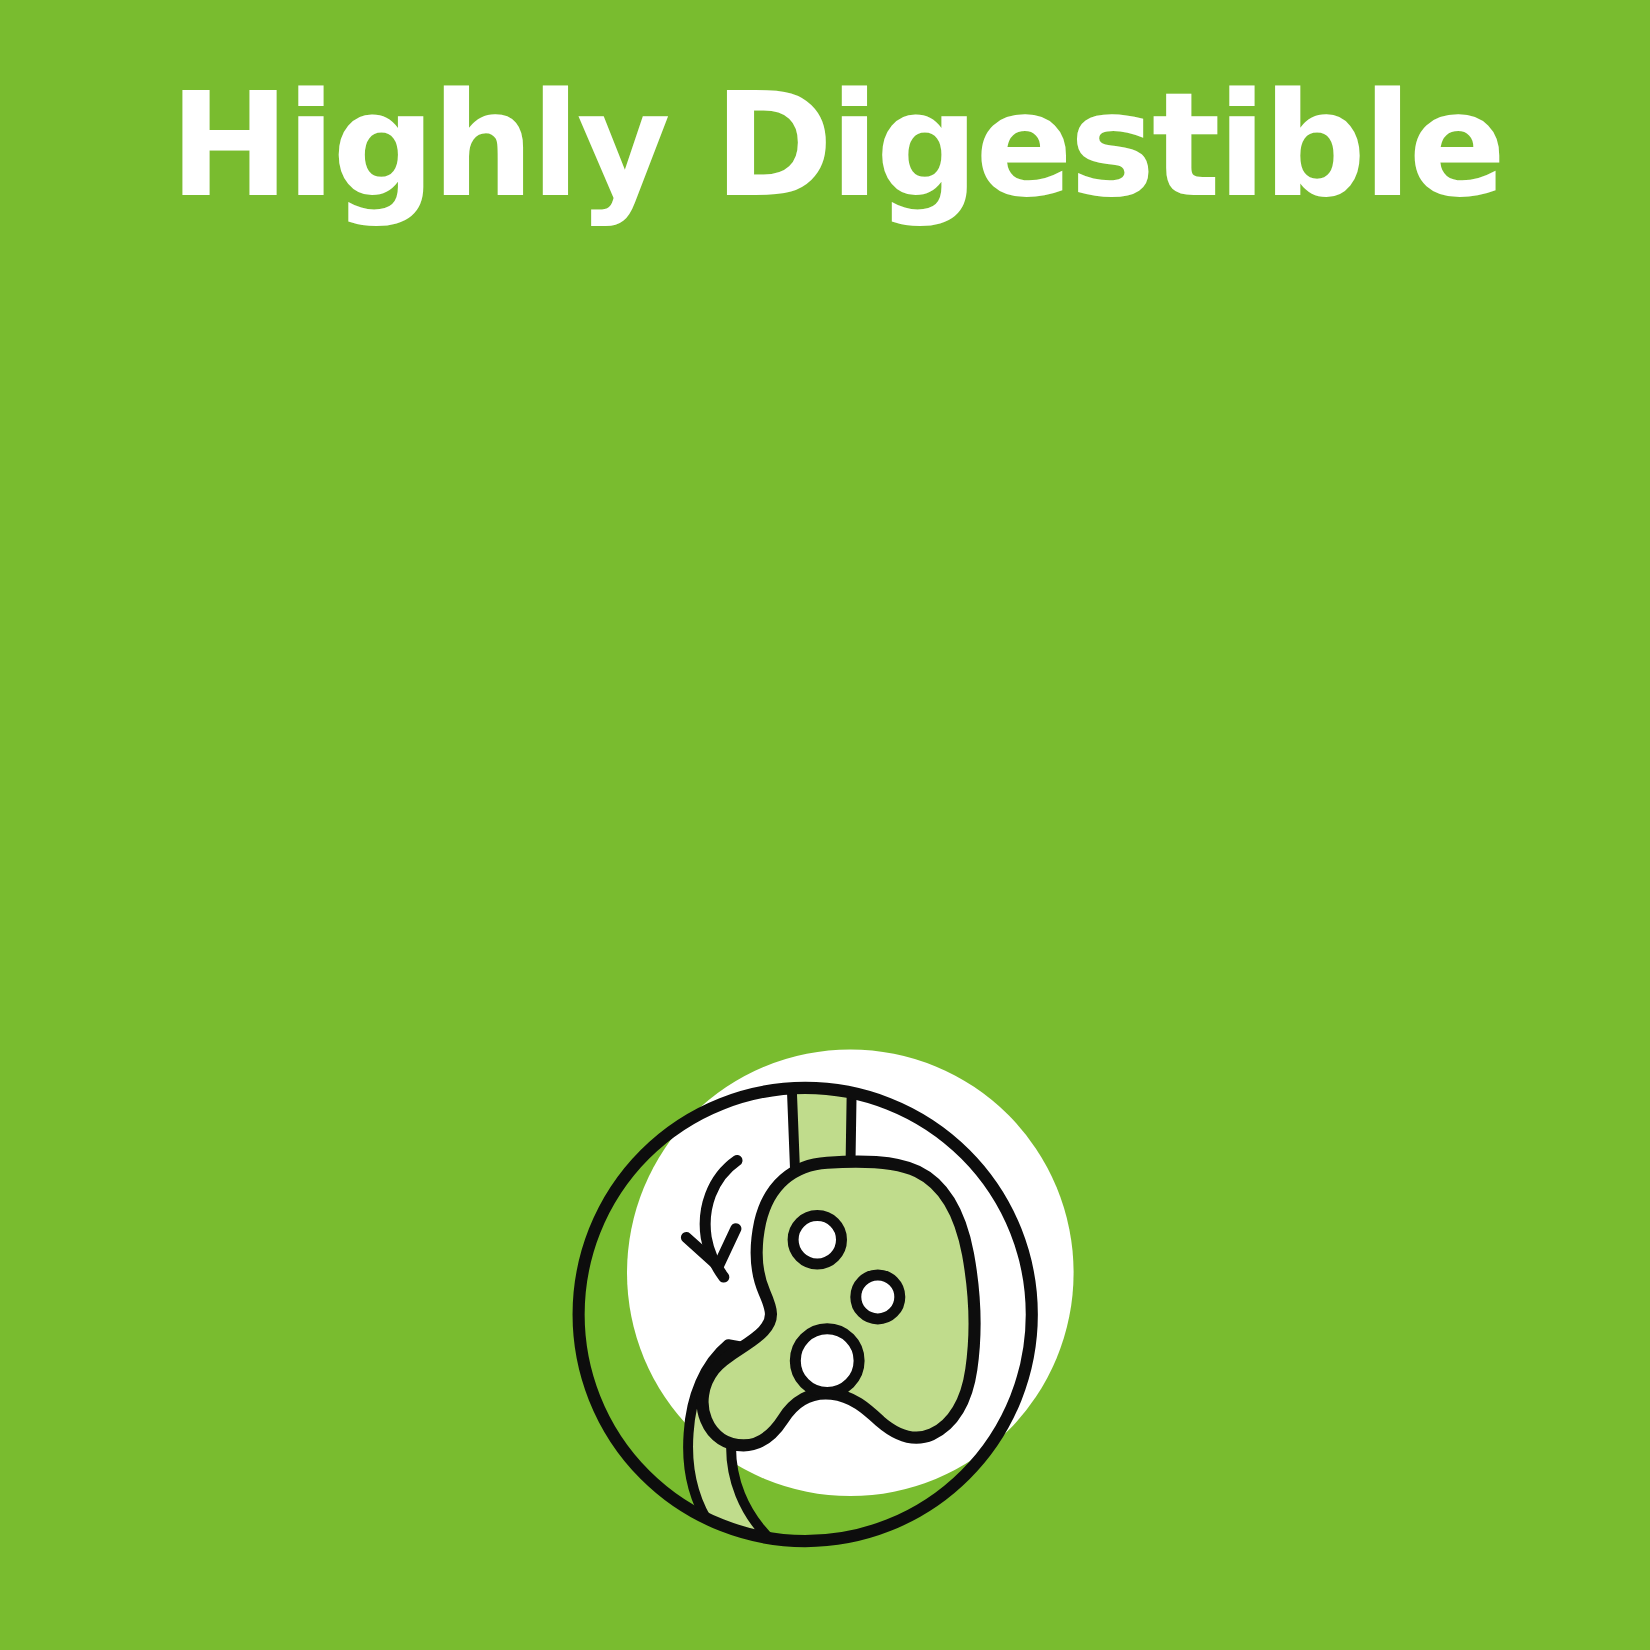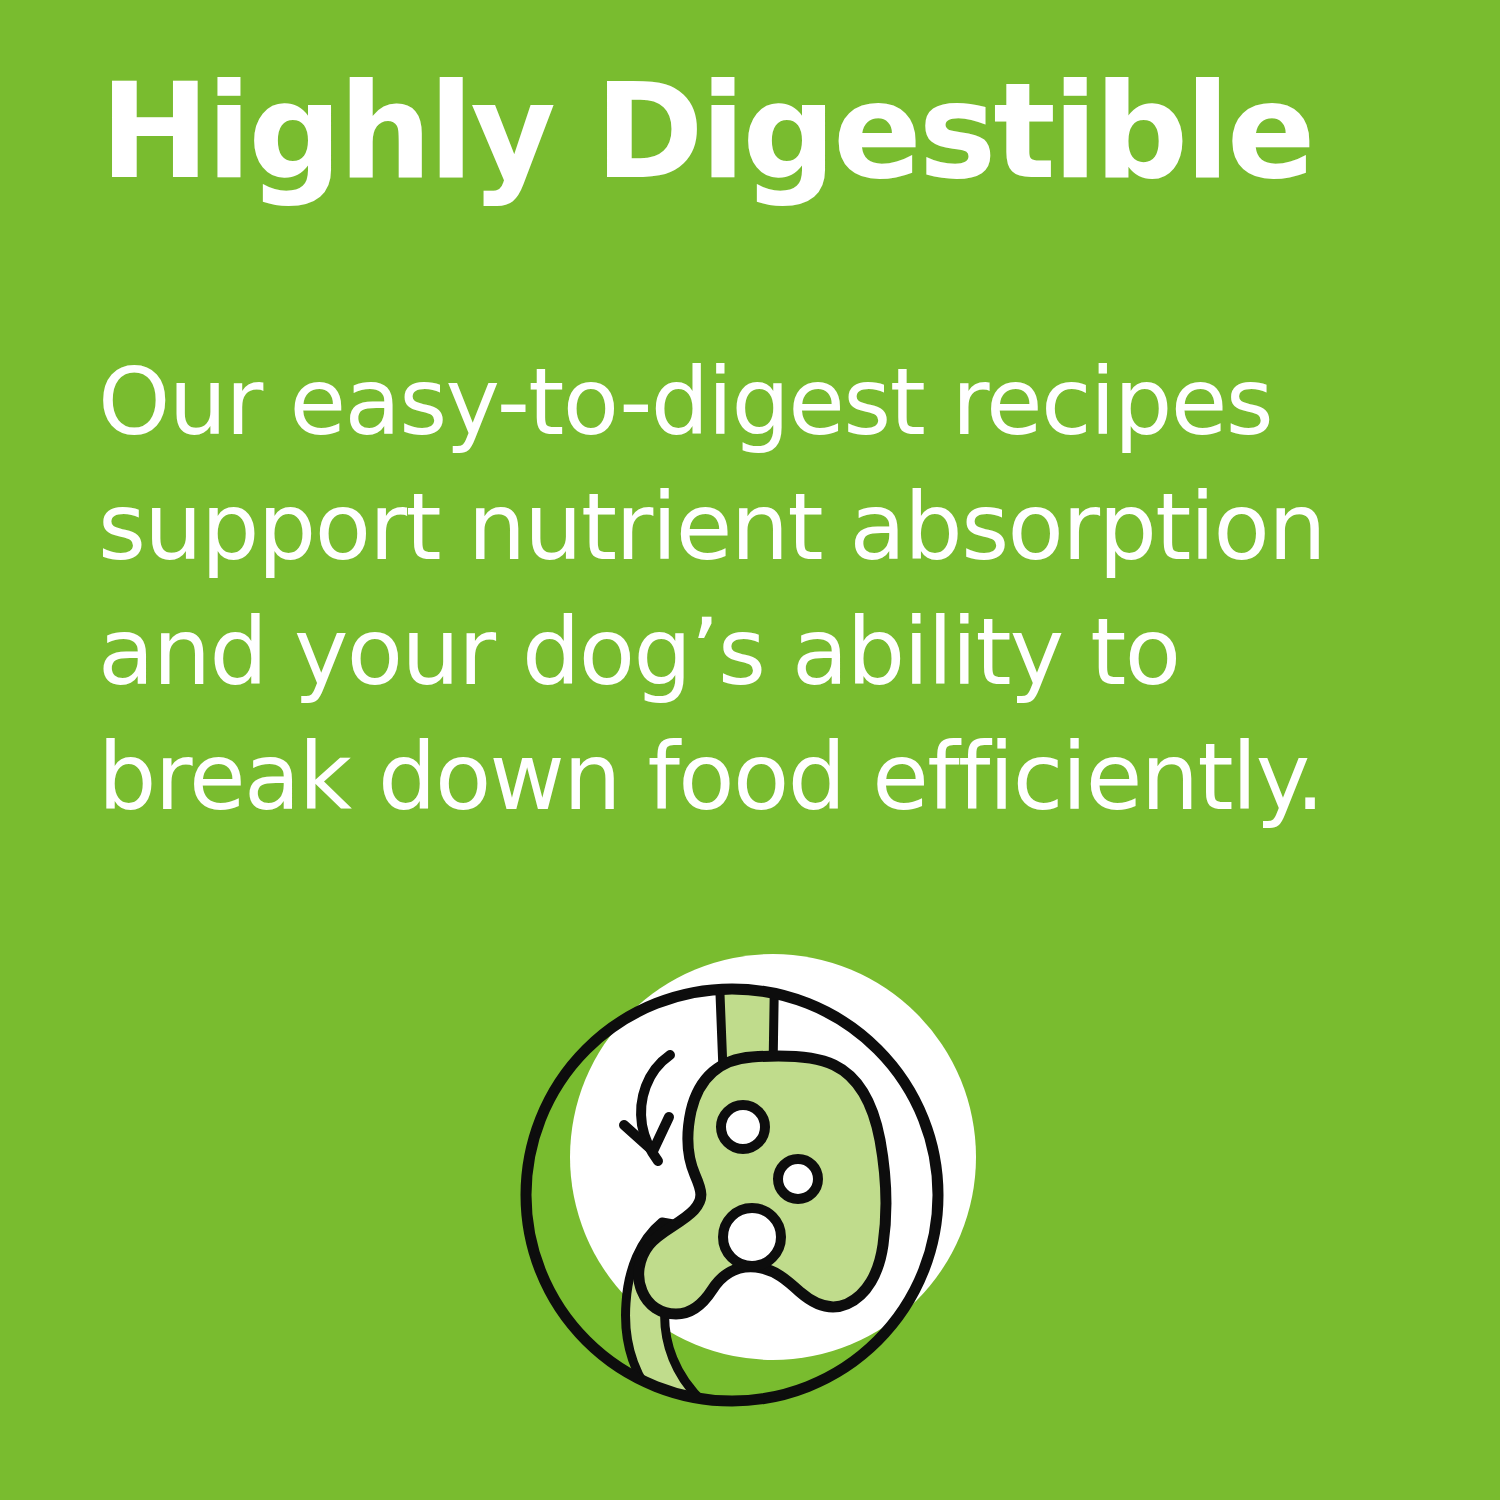--- a/index.html
+++ b/index.html
@@ -68,28 +68,22 @@
     display: block;
     width: 520px;
     height: 500px;
   }
 </style>
 </head>
 <body>
 
 <div class="card" style="background: rgb(121, 188, 47);">
 
-  <h1 class="heading" style="color: rgb(255, 255, 255);">Highly Digestible</h1>
+  <h1 class="heading" style="color: rgb(255, 255, 255); text-align: center;">Highly Digestible</h1>
 
-  <div class="body-copy">
-    <span class="body-line" style="color: rgb(255, 255, 255);">Our easy-to-digest recipes</span>
-    <span class="body-line" style="color: rgb(255, 255, 255);">support nutrient absorption</span>
-    <span class="body-line" style="color: rgb(255, 255, 255);">and your dog’s ability to</span>
-    <span class="body-line" style="color: rgb(255, 255, 255);">break down food efficiently.</span>
-  </div>
 
   <div class="icon-wrap">
     <svg viewBox="0 0 520 500" xmlns="http://www.w3.org/2000/svg" role="img" aria-label="stomach digestion icon">
 
       <circle cx="283" cy="232" r="203" fill="#ffffff"></circle>
 
       <defs>
         <clipPath id="ringClip">
           <circle cx="242" cy="270" r="206"></circle>
         </clipPath>

